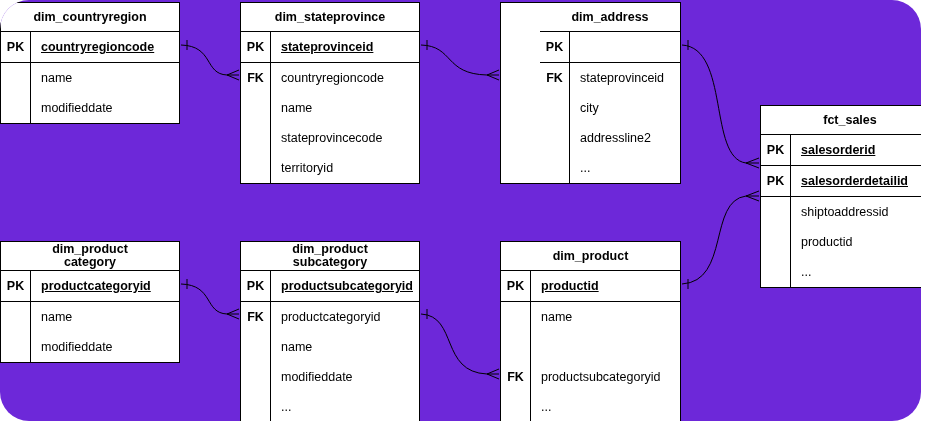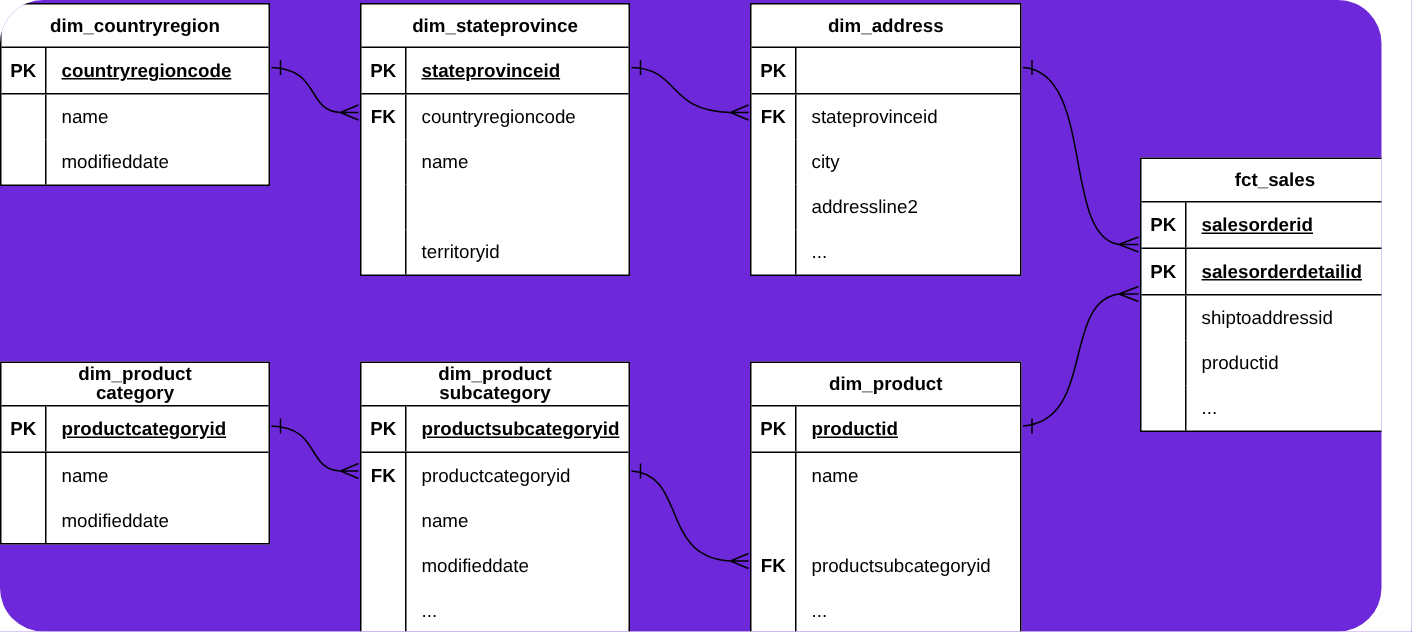--- a/index.html
+++ b/index.html
@@ -97,28 +97,29 @@
     <div class="row">
       <div class="key">FK</div>
       <div class="attr">countryregioncode</div>
     </div>
     <div class="row">
       <div class="key"></div>
       <div class="attr">name</div>
     </div>
     <div class="row">
       <div class="key"></div>
+      <div class="attr">stateprovincecode</div>
     </div>
     <div class="row">
       <div class="key"></div>
       <div class="attr">territoryid</div>
     </div>
   </div>
 
-  <div class="tbl" style="left:500px;top:2px;width:181px;">
+  <div class="tbl" style="left:500px;top:2px;width:181px;padding-left:39px;">
     <div class="ttl">dim_address</div>
     <div class="row pk">
       <div class="key">PK</div>
     </div>
     <div class="row">
       <div class="key">FK</div>
       <div class="attr">stateprovinceid</div>
     </div>
     <div class="row">
       <div class="key"></div>

